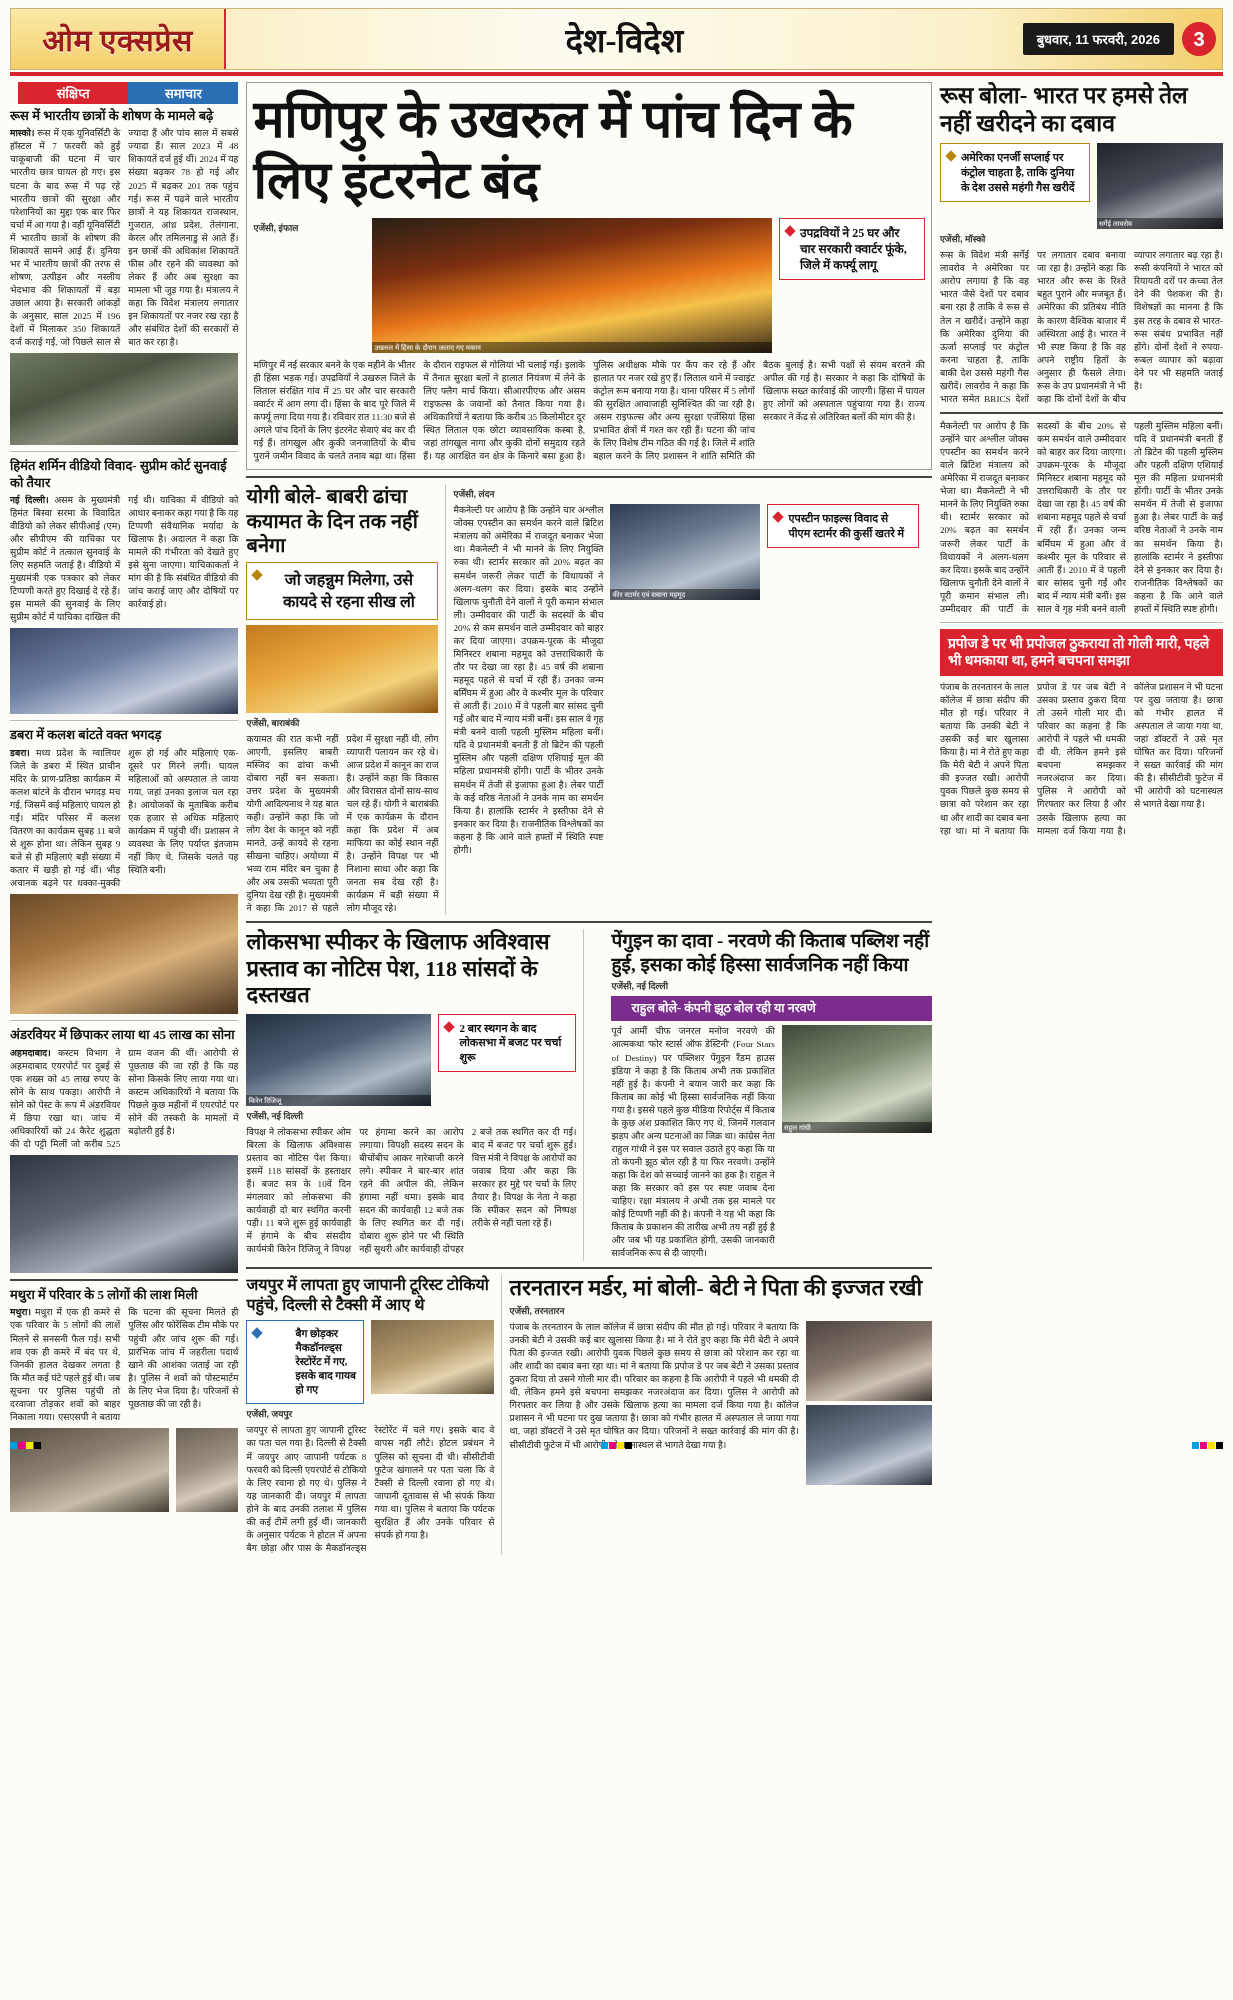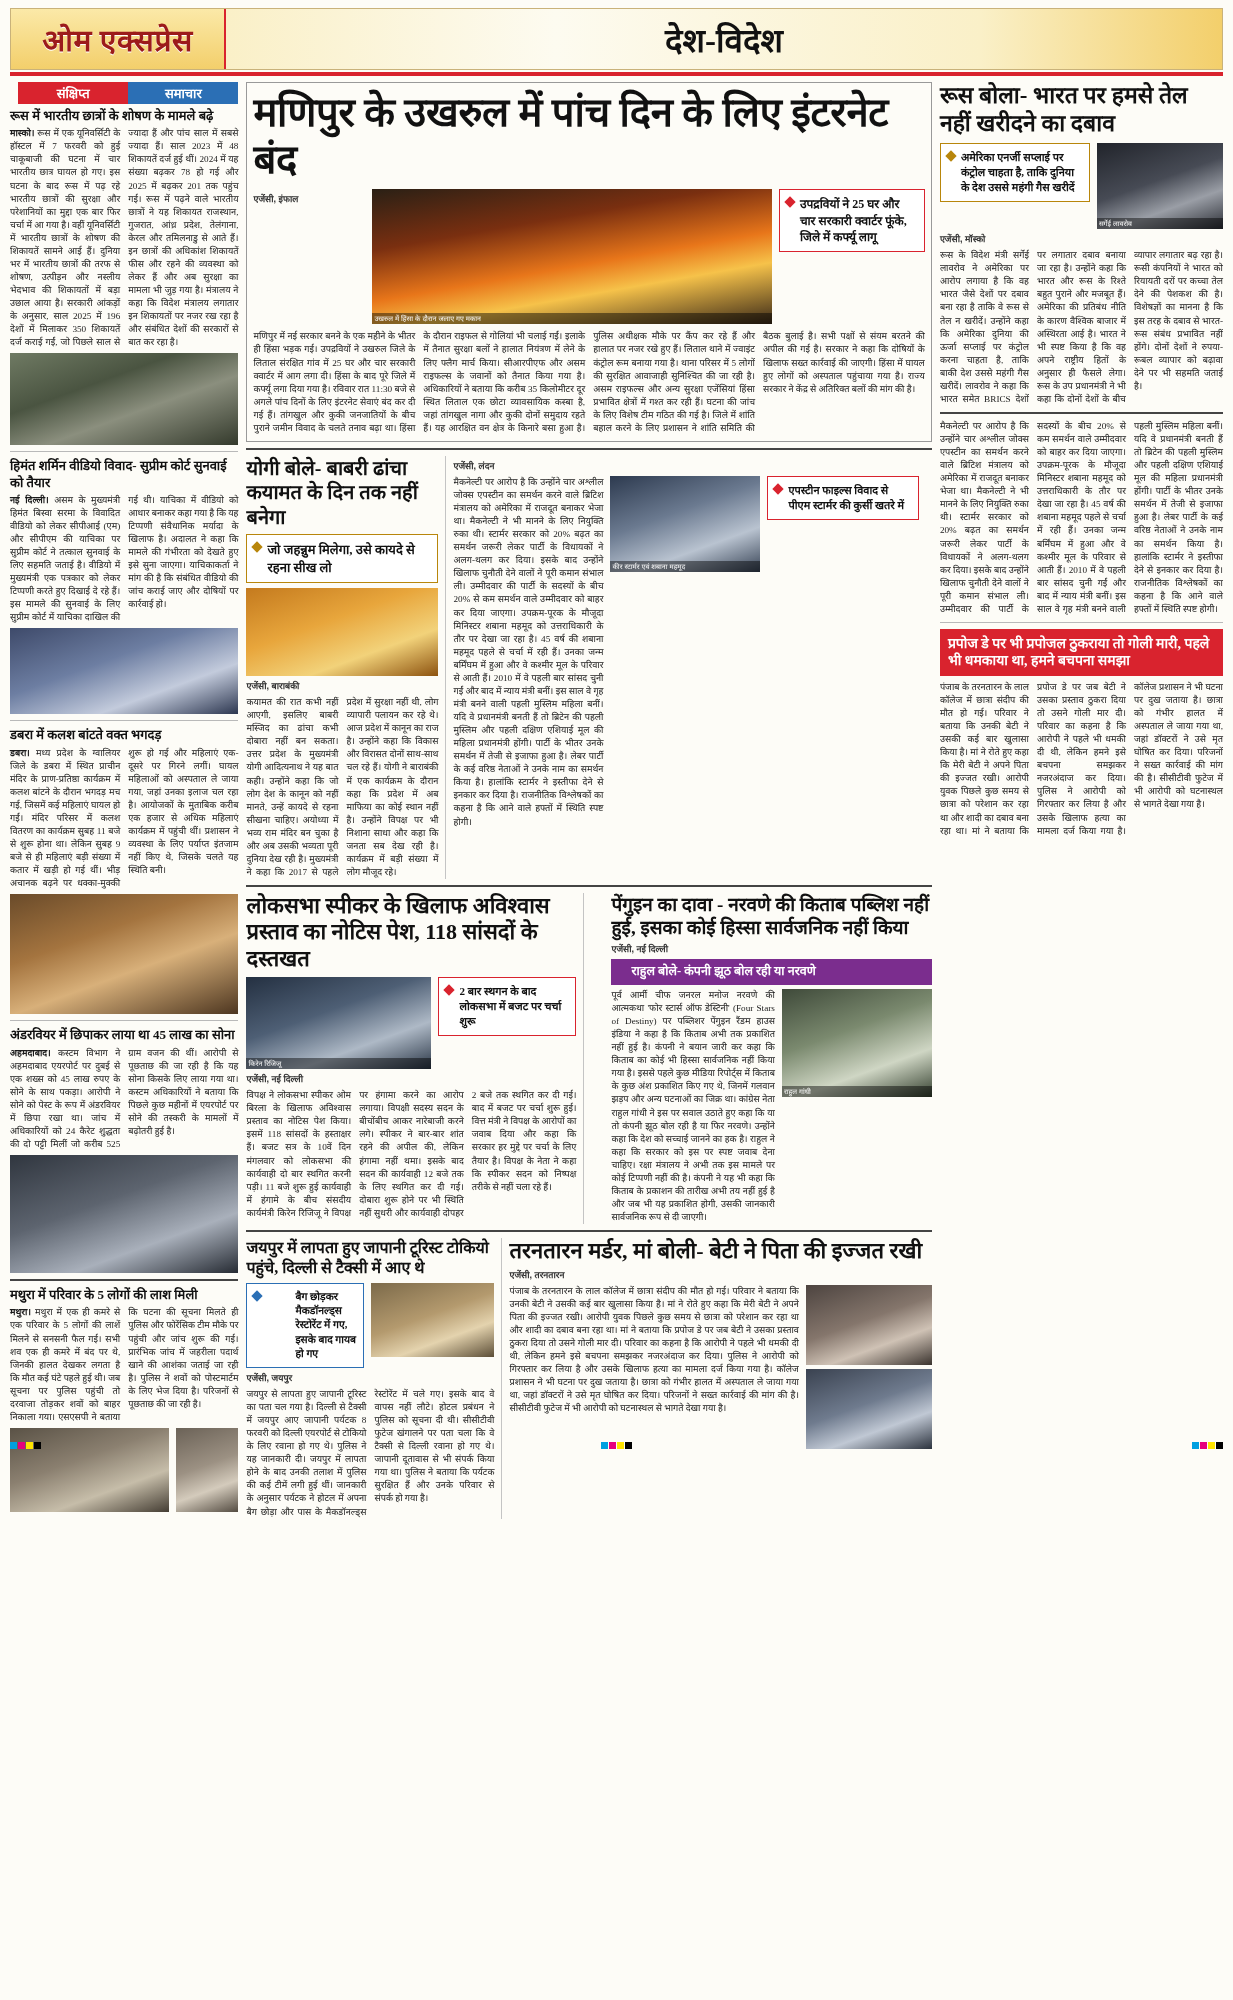--- a/index.html
+++ b/index.html
@@ -52,21 +52,21 @@
   .col-mid  { width:690px; }
   .col-right{ width:285px; }
 
   .rule-h { border-top:1px solid #b9b9b9; margin:6px 0; }
   .rule-h.thick { border-top:2px solid #444; }
   .vr { border-left:1px solid #c4c4c4; }
 
   
   .hl-xl {
     font-family:"Liberation Serif", serif; font-weight:bold;
-    font-size:40px; line-height:1.18; color:#111; letter-spacing:-0.3px;
+    font-size:52px; line-height:1.18; color:#111; letter-spacing:-0.3px;
   }
   .hl-lg {
     font-family:"Liberation Serif", serif; font-weight:bold;
     font-size:26px; line-height:1.2; color:#111;
   }
   .hl-md {
     font-family:"Liberation Serif", serif; font-weight:bold;
     font-size:20px; line-height:1.22; color:#111;
   }
   .hl-sm {
@@ -145,20 +145,24 @@
 
 <div class="page">
 
   <div class="masthead">
     <div class="mast-logo">
       <span class="logo-text">ओम एक्सप्रेस</span>
     </div>
     <div class="mast-center">
       <span class="section-title">देश-विदेश</span>
     </div>
+    <div class="mast-right">
+      <span class="mast-date">बुधवार, 11 फरवरी, 2026</span>
+      <span class="mast-pageno">3</span>
+    </div>
   </div>
   <div class="mast-rule"></div>
 
   <div class="content">
 
     <div class="col-left">
 
       <div class="sec-tabs">
         <div class="t1">संक्षिप्त</div>
         <div class="t2">समाचार</div>
@@ -241,21 +245,21 @@
         </div>
         <div class="body-t cols4" style="margin-top:6px;">मणिपुर में नई सरकार बनने के एक महीने के भीतर ही हिंसा भड़क गई। उपद्रवियों ने उखरुल जिले के लिताल संरक्षित गांव में 25 घर और चार सरकारी क्वार्टर में आग लगा दी। हिंसा के बाद पूरे जिले में कर्फ्यू लगा दिया गया है। रविवार रात 11:30 बजे से अगले पांच दिनों के लिए इंटरनेट सेवाएं बंद कर दी गई हैं। तांगखुल और कुकी जनजातियों के बीच पुराने जमीन विवाद के चलते तनाव बढ़ा था। हिंसा के दौरान राइफल से गोलियां भी चलाई गईं। इलाके में तैनात सुरक्षा बलों ने हालात नियंत्रण में लेने के लिए फ्लैग मार्च किया। सीआरपीएफ और असम राइफल्स के जवानों को तैनात किया गया है। अधिकारियों ने बताया कि करीब 35 किलोमीटर दूर स्थित लिताल एक छोटा व्यावसायिक कस्बा है, जहां तांगखुल नागा और कुकी दोनों समुदाय रहते हैं। यह आरक्षित वन क्षेत्र के किनारे बसा हुआ है। पुलिस अधीक्षक मौके पर कैंप कर रहे हैं और हालात पर नजर रखे हुए हैं। लिताल थाने में ज्वाइंट कंट्रोल रूम बनाया गया है। थाना परिसर में 5 लोगों की सुरक्षित आवाजाही सुनिश्चित की जा रही है। असम राइफल्स और अन्य सुरक्षा एजेंसियां हिंसा प्रभावित क्षेत्रों में गश्त कर रही हैं। घटना की जांच के लिए विशेष टीम गठित की गई है। जिले में शांति बहाल करने के लिए प्रशासन ने शांति समिति की बैठक बुलाई है। सभी पक्षों से संयम बरतने की अपील की गई है। सरकार ने कहा कि दोषियों के खिलाफ सख्त कार्रवाई की जाएगी। हिंसा में घायल हुए लोगों को अस्पताल पहुंचाया गया है। राज्य सरकार ने केंद्र से अतिरिक्त बलों की मांग की है।</div>
       </div>
 
       <div class="rule-h thick"></div>
 
       <div class="flexrow">
 
         <div style="width:192px;">
           <div class="hl-md">योगी बोले- बाबरी ढांचा कयामत के दिन तक नहीं बनेगा</div>
-          <div class="callout gold" style="margin-top:5px;font-size:13px;">जो जहन्नुम मिलेगा, उसे कायदे से रहना सीख लो</div>
+          <div class="callout gold" style="margin-top:5px;font-size:16px;text-align:center;">जो जहन्नुम मिलेगा, उसे कायदे से रहना सीख लो</div>
           <div class="photo ph-yogi" style="height:88px;margin-top:5px;"></div>
           <div class="byline">एजेंसी, बाराबंकी</div>
           <div class="body-t cols2">कयामत की रात कभी नहीं आएगी, इसलिए बाबरी मस्जिद का ढांचा कभी दोबारा नहीं बन सकता। उत्तर प्रदेश के मुख्यमंत्री योगी आदित्यनाथ ने यह बात कही। उन्होंने कहा कि जो लोग देश के कानून को नहीं मानते, उन्हें कायदे से रहना सीखना चाहिए। अयोध्या में भव्य राम मंदिर बन चुका है और अब उसकी भव्यता पूरी दुनिया देख रही है। मुख्यमंत्री ने कहा कि 2017 से पहले प्रदेश में सुरक्षा नहीं थी, लोग व्यापारी पलायन कर रहे थे। आज प्रदेश में कानून का राज है। उन्होंने कहा कि विकास और विरासत दोनों साथ-साथ चल रहे हैं। योगी ने बाराबंकी में एक कार्यक्रम के दौरान कहा कि प्रदेश में अब माफिया का कोई स्थान नहीं है। उन्होंने विपक्ष पर भी निशाना साधा और कहा कि जनता सब देख रही है। कार्यक्रम में बड़ी संख्या में लोग मौजूद रहे।</div>
         </div>
 
         <div class="vr"></div>
 
         <div style="flex:1;">
           <div class="byline">एजेंसी, लंदन</div>
           <div class="flexrow" style="margin-top:2px;">

